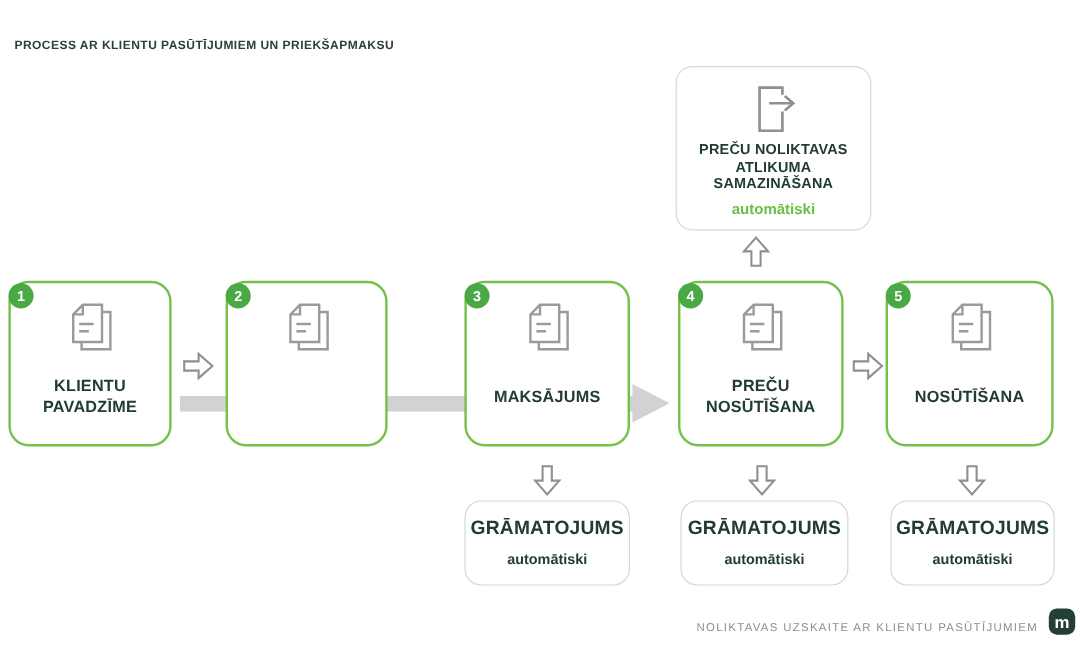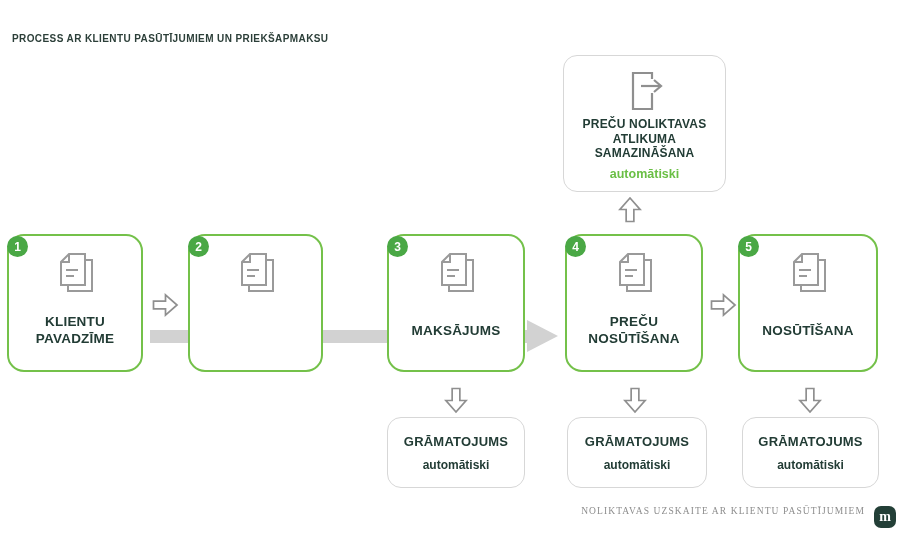--- a/index.html
+++ b/index.html
@@ -36,33 +36,33 @@
   .topbox{left:563px;top:55px;width:163px;height:137px;display:flex;flex-direction:column;align-items:center;}
   .topbox .step-icon{position:static;margin-top:11px;}
   .topbox-label{
     margin-top:6px;text-align:center;font-size:12px;font-weight:700;color:#223c35;
     line-height:14.5px;letter-spacing:.2px;
   }
   .auto-green{margin-top:6px;font-size:12.5px;font-weight:700;color:#6abf45;}
   .posting{
     top:417px;height:71px;display:flex;flex-direction:column;align-items:center;justify-content:center;gap:9px;
   }
-  .posting .p-label{font-size:13px;font-weight:700;color:#223c35;letter-spacing:.2px;}
+  .posting .p-label{font-size:16px;font-weight:700;color:#223c35;letter-spacing:.2px;}
   .posting .p-note{font-size:12px;font-weight:700;color:#223c35;}
   
   .oarrow{position:absolute;width:28px;height:28px;display:flex;align-items:center;justify-content:center;z-index:2;}
   .rot90{transform:rotate(90deg);}   
   .rot270{transform:rotate(-90deg);} 
   .graybar{position:absolute;left:150px;top:330px;width:378px;height:13px;background:#d2d2d2;z-index:1;}
   .graytri{
     position:absolute;left:527px;top:320px;width:0;height:0;z-index:1;
     border-top:16px solid transparent;border-bottom:16px solid transparent;border-left:31px solid #d2d2d2;
   }
   
-  .footer{position:absolute;right:4px;top:506px;height:23px;display:flex;align-items:flex-start;gap:9px;font-family:Liberation Serif, serif;}
+  .footer{position:absolute;right:4px;top:506px;height:23px;display:flex;align-items:flex-end;gap:9px;}
   .footer-text{font-size:9.5px;color:#8d8d8d;letter-spacing:1.1px;font-weight:400;}
   .logo{
     width:22px;height:22px;border-radius:7px;background:#233f37;color:#fff;
     display:flex;align-items:center;justify-content:center;font-size:14px;font-weight:700;
   }
   svg{display:block;}
 </style>
 </head>
 <body>
 

